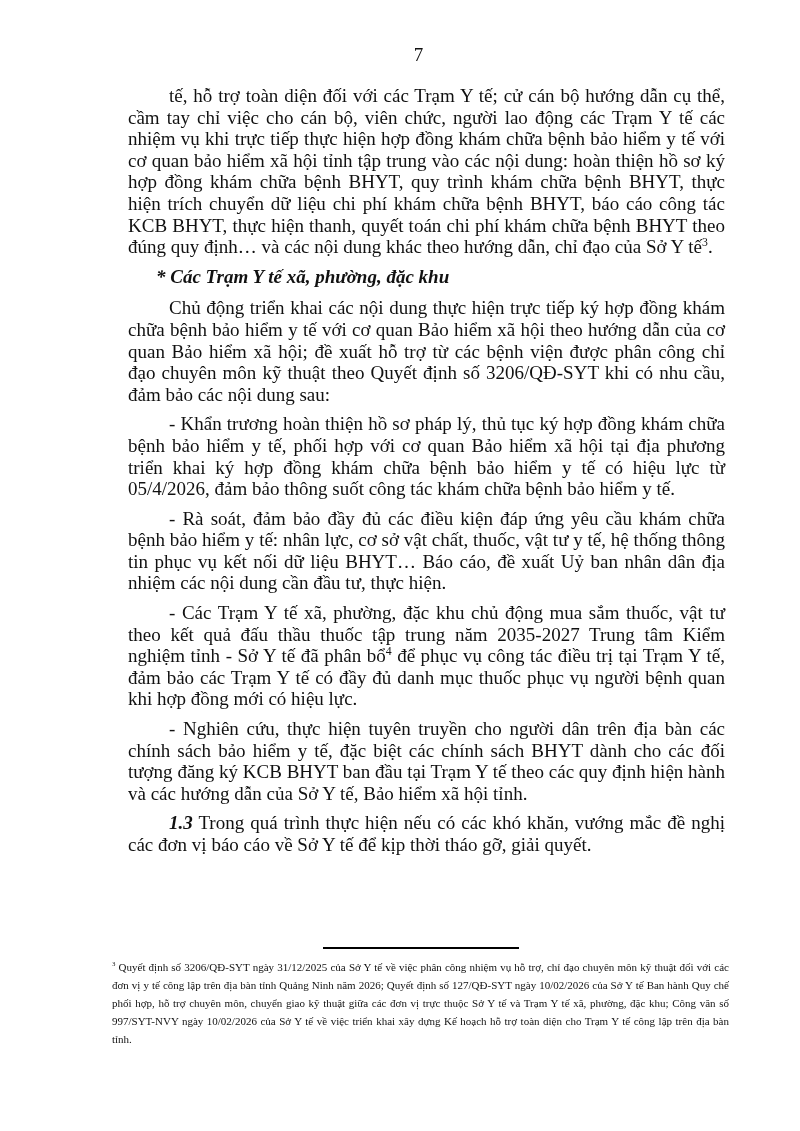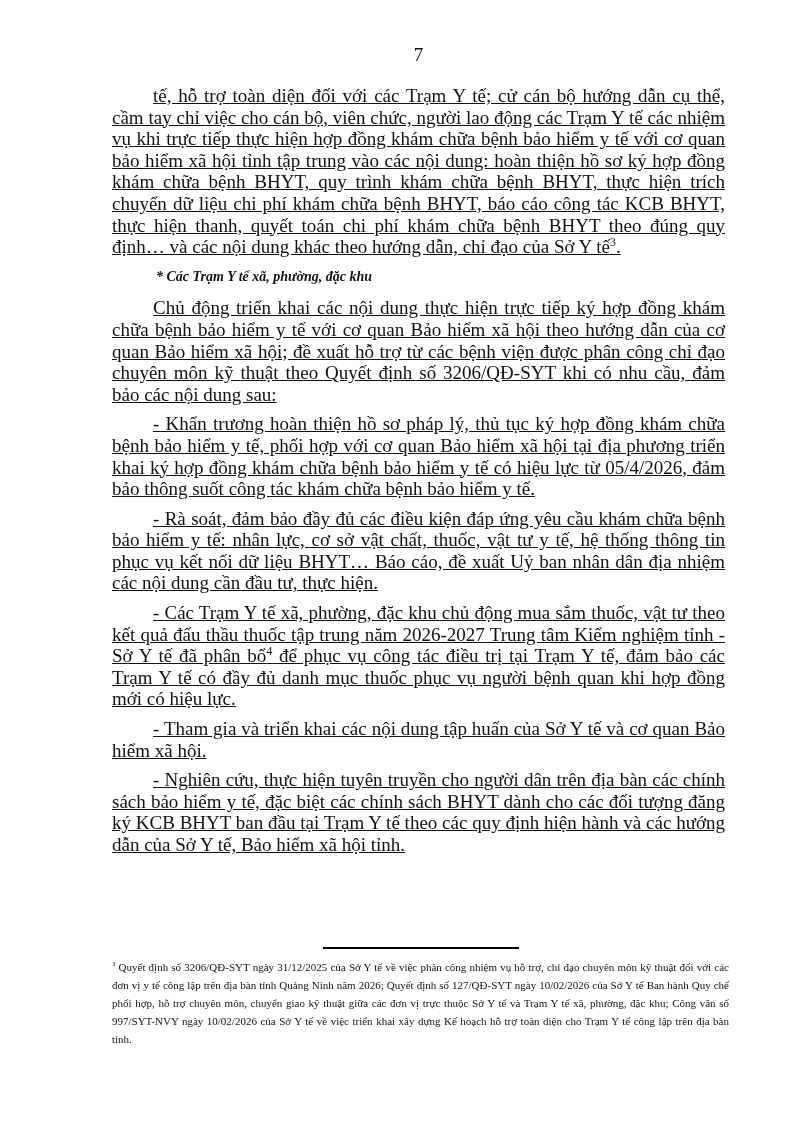--- a/index.html
+++ b/index.html
@@ -25,30 +25,29 @@
     font-size: 19px;
     line-height: 22px;
   }
   .content {
     position: absolute;
     top: 85px;
     left: 112px;
     width: 613px;
   }
   .content p.body {
-    margin: 0 0 8px 0;
+    margin: 0 0 8px 16px;
     font-size: 19px;
     line-height: 21.6px;
     text-align: justify;
     text-indent: 41px;
-    text-decoration: underline;
   }
   .content p.heading {
     margin: 3px 0 10px 0;
-    font-size: 14px;
+    font-size: 19px;
     line-height: 21.6px;
     font-weight: bold;
     font-style: italic;
     text-indent: 44px;
   }
   .content sup, .footnotes sup {
     font-size: 0.62em;
     line-height: 0;
     vertical-align: super;
   }
@@ -80,23 +79,23 @@
 
 <div class="page">
   <div class="page-number">7</div>
 
   <div class="content">
       <p class="body"><span>tế, hỗ trợ toàn diện đối với các Trạm Y tế; cử cán bộ hướng dẫn cụ thể, cầm tay chỉ việc cho cán bộ, viên chức, người lao động các Trạm Y tế các nhiệm vụ khi trực tiếp thực hiện hợp đồng khám chữa bệnh bảo hiểm y tế với cơ quan bảo hiểm xã hội tỉnh tập trung vào các nội dung: hoàn thiện hồ sơ ký hợp đồng khám chữa bệnh BHYT, quy trình khám chữa bệnh BHYT, thực hiện trích chuyển dữ liệu chi phí khám chữa bệnh BHYT, báo cáo công tác KCB BHYT, thực hiện thanh, quyết toán chi phí khám chữa bệnh BHYT theo đúng quy định… và các nội dung khác theo hướng dẫn, chỉ đạo của Sở Y tế</span><sup>3</sup><span>.</span></p>
       <p class="heading"><span>* Các Trạm Y tế xã, phường, đặc khu</span></p>
       <p class="body"><span>Chủ động triển khai các nội dung thực hiện trực tiếp ký hợp đồng khám chữa bệnh bảo hiểm y tế với cơ quan Bảo hiểm xã hội theo hướng dẫn của cơ quan Bảo hiểm xã hội; đề xuất hỗ trợ từ các bệnh viện được phân công chỉ đạo chuyên môn kỹ thuật theo Quyết định số 3206/QĐ-SYT khi có nhu cầu, đảm bảo các nội dung sau:</span></p>
       <p class="body"><span>- Khẩn trương hoàn thiện hồ sơ pháp lý, thủ tục ký hợp đồng khám chữa bệnh bảo hiểm y tế, phối hợp với cơ quan Bảo hiểm xã hội tại địa phương triển khai ký hợp đồng khám chữa bệnh bảo hiểm y tế có hiệu lực từ 05/4/2026, đảm bảo thông suốt công tác khám chữa bệnh bảo hiểm y tế.</span></p>
       <p class="body"><span>- Rà soát, đảm bảo đầy đủ các điều kiện đáp ứng yêu cầu khám chữa bệnh bảo hiểm y tế: nhân lực, cơ sở vật chất, thuốc, vật tư y tế, hệ thống thông tin phục vụ kết nối dữ liệu BHYT… Báo cáo, đề xuất Uỷ ban nhân dân địa nhiệm các nội dung cần đầu tư, thực hiện.</span></p>
-      <p class="body"><span>- Các Trạm Y tế xã, phường, đặc khu chủ động mua sắm thuốc, vật tư theo kết quả đấu thầu thuốc tập trung năm 2026-2027 Trung tâm Kiểm nghiệm tỉnh - Sở Y tế đã phân bổ</span><sup>4</sup><span> để phục vụ công tác điều trị tại Trạm Y tế, đảm bảo các Trạm Y tế có đầy đủ danh mục thuốc phục vụ người bệnh quan khi hợp đồng mới có hiệu lực.</span></p>
-      <p class="body"><span>- Tham gia và triển khai các nội dung tập huấn của Sở Y tế và cơ quan Bảo hiểm xã hội.</span></p>
+      <p class="body"><span>- Các Trạm Y tế xã, phường, đặc khu chủ động mua sắm thuốc, vật tư theo kết quả đấu thầu thuốc tập trung năm 2035-2027 Trung tâm Kiểm nghiệm tỉnh - Sở Y tế đã phân bổ</span><sup>4</sup><span> để phục vụ công tác điều trị tại Trạm Y tế, đảm bảo các Trạm Y tế có đầy đủ danh mục thuốc phục vụ người bệnh quan khi hợp đồng mới có hiệu lực.</span></p>
       <p class="body"><span>- Nghiên cứu, thực hiện tuyên truyền cho người dân trên địa bàn các chính sách bảo hiểm y tế, đặc biệt các chính sách BHYT dành cho các đối tượng đăng ký KCB BHYT ban đầu tại Trạm Y tế theo các quy định hiện hành và các hướng dẫn của Sở Y tế, Bảo hiểm xã hội tỉnh.</span></p>
+      <p class="body"><span class="bi">1.3</span><span> Trong quá trình thực hiện nếu có các khó khăn, vướng mắc đề nghị các đơn vị báo cáo về Sở Y tế để kịp thời tháo gỡ, giải quyết.</span></p>
     </div>
 
   <div class="footnotes">
     <div class="footnote-rule"></div>
     <div>
         <p class="footnote"><sup>3</sup><span> Quyết định số 3206/QĐ-SYT ngày 31/12/2025 của Sở Y tế về việc phân công nhiệm vụ hỗ trợ, chỉ đạo chuyên môn kỹ thuật đối với các đơn vị y tế công lập trên địa bàn tỉnh Quảng Ninh năm 2026; Quyết định số 127/QĐ-SYT ngày 10/02/2026 của Sở Y tế Ban hành Quy chế phối hợp, hỗ trợ chuyên môn, chuyển giao kỹ thuật giữa các đơn vị trực thuộc Sở Y tế và Trạm Y tế xã, phường, đặc khu; Công văn số 997/SYT-NVY ngày 10/02/2026 của Sở Y tế về việc triển khai xây dựng Kế hoạch hỗ trợ toàn diện cho Trạm Y tế công lập trên địa bàn tỉnh.</span></p>
       </div>
   </div>
 </div>
 

